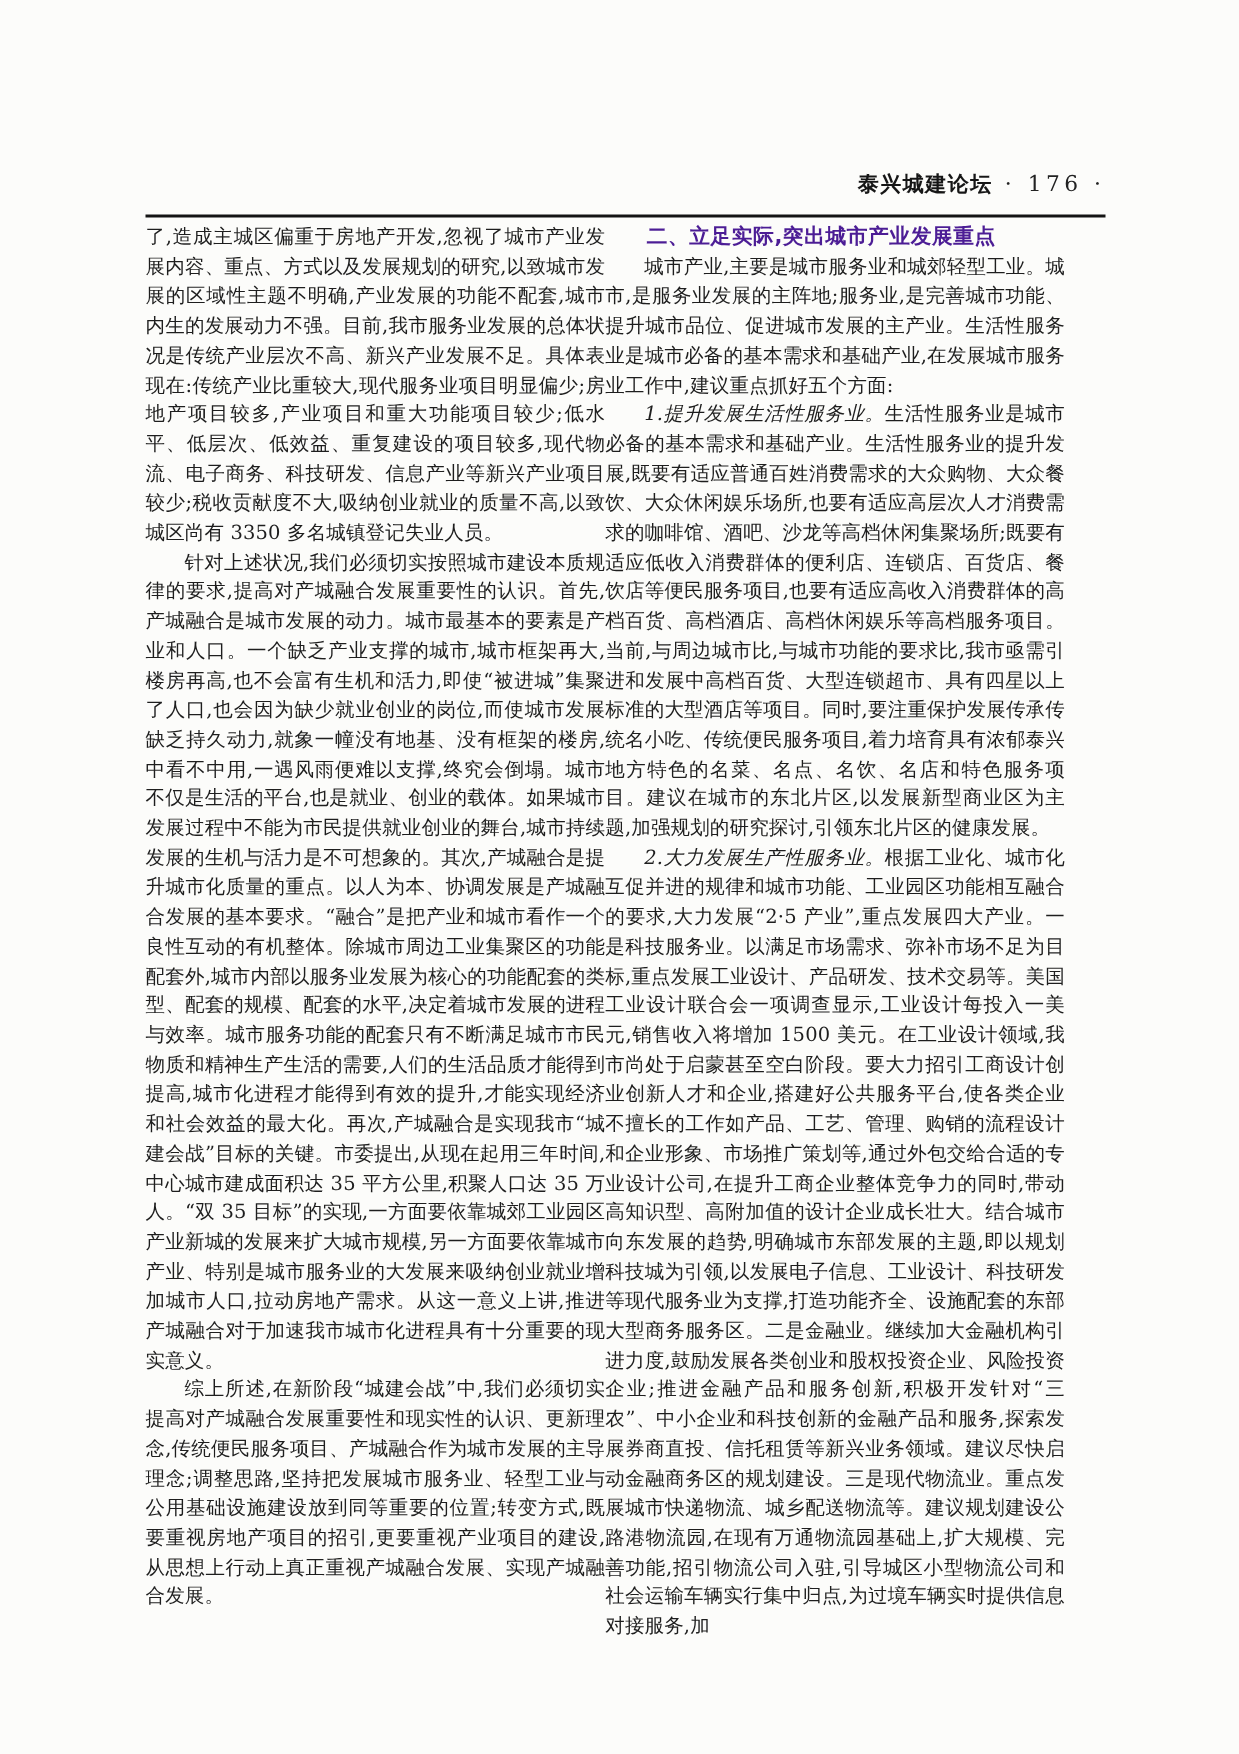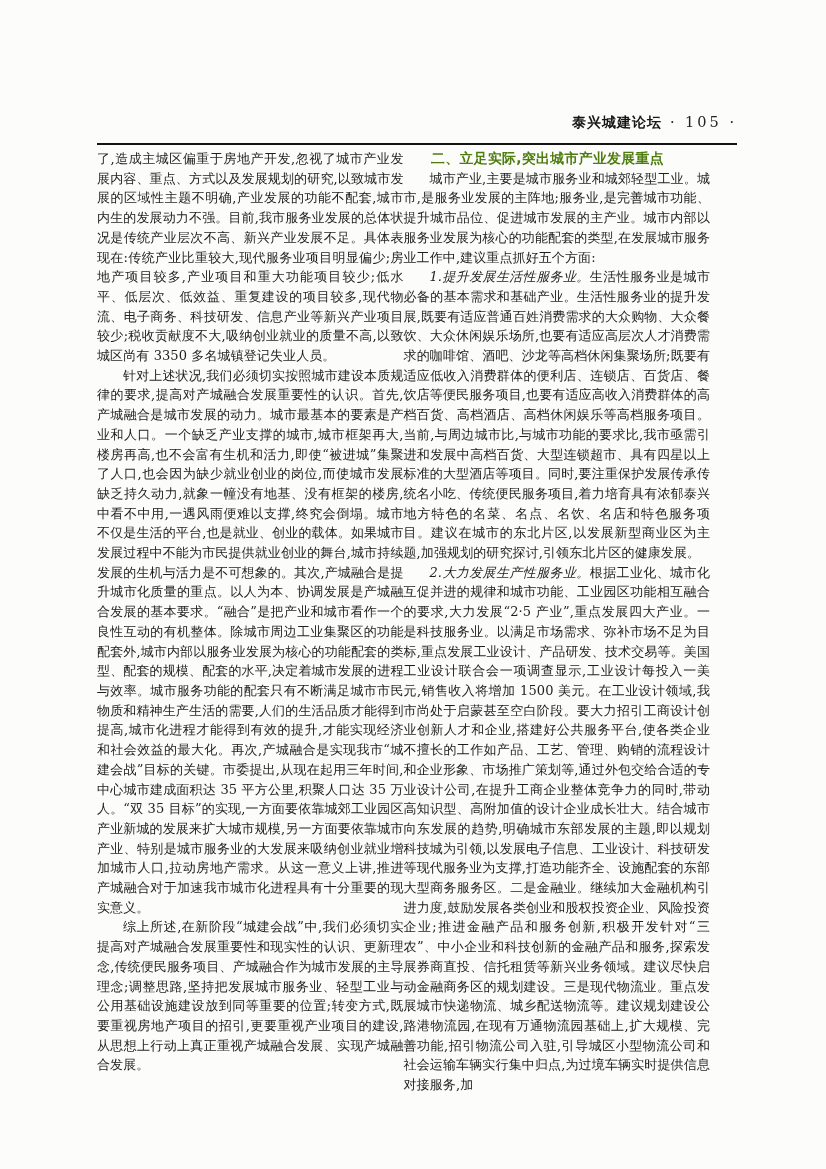--- a/index.html
+++ b/index.html
@@ -74,47 +74,47 @@
   }
   .section-heading {
     font-family: "DejaVu Sans", "Liberation Sans", sans-serif;
     font-weight: 700;
     font-size: 13.8px;
     line-height: 19.7px;
     margin: 0;
     padding: 0;
     text-indent: 2em;
     letter-spacing: 0.4px;
-    color: #4d7c0f;
+    color: #4c1d95;
   }
   .kai-lead {
     font-style: italic;
   }
 </style>
 </head>
 <body>
 
 <div class="page">
 
   <div class="page-header">
-    <span class="journal-title">泰兴城建论坛</span><span class="page-label">· 105 ·</span>
+    <span class="journal-title">泰兴城建论坛</span><span class="page-label">· 176 ·</span>
   </div>
 
   <div class="header-rule"></div>
 
   <div class="content-columns">
 
     <div class="col">
       <p class="continuation">了,造成主城区偏重于房地产开发,忽视了城市产业发展内容、重点、方式以及发展规划的研究,以致城市发展的区域性主题不明确,产业发展的功能不配套,城市内生的发展动力不强。目前,我市服务业发展的总体状况是传统产业层次不高、新兴产业发展不足。具体表现在:传统产业比重较大,现代服务业项目明显偏少;房地产项目较多,产业项目和重大功能项目较少;低水平、低层次、低效益、重复建设的项目较多,现代物流、电子商务、科技研发、信息产业等新兴产业项目较少;税收贡献度不大,吸纳创业就业的质量不高,以致城区尚有 3350 多名城镇登记失业人员。</p>
       <p>针对上述状况,我们必须切实按照城市建设本质规律的要求,提高对产城融合发展重要性的认识。首先,产城融合是城市发展的动力。城市最基本的要素是产业和人口。一个缺乏产业支撑的城市,城市框架再大,楼房再高,也不会富有生机和活力,即使“被进城”集聚了人口,也会因为缺少就业创业的岗位,而使城市发展缺乏持久动力,就象一幢没有地基、没有框架的楼房,中看不中用,一遇风雨便难以支撑,终究会倒塌。城市不仅是生活的平台,也是就业、创业的载体。如果城市发展过程中不能为市民提供就业创业的舞台,城市持续发展的生机与活力是不可想象的。其次,产城融合是提升城市化质量的重点。以人为本、协调发展是产城融合发展的基本要求。“融合”是把产业和城市看作一个良性互动的有机整体。除城市周边工业集聚区的功能配套外,城市内部以服务业发展为核心的功能配套的类型、配套的规模、配套的水平,决定着城市发展的进程与效率。城市服务功能的配套只有不断满足城市市民物质和精神生产生活的需要,人们的生活品质才能得到提高,城市化进程才能得到有效的提升,才能实现经济和社会效益的最大化。再次,产城融合是实现我市“城建会战”目标的关键。市委提出,从现在起用三年时间,中心城市建成面积达 35 平方公里,积聚人口达 35 万人。“双 35 目标”的实现,一方面要依靠城郊工业园区产业新城的发展来扩大城市规模,另一方面要依靠城市产业、特别是城市服务业的大发展来吸纳创业就业增加城市人口,拉动房地产需求。从这一意义上讲,推进产城融合对于加速我市城市化进程具有十分重要的现实意义。</p>
       <p>综上所述,在新阶段“城建会战”中,我们必须切实提高对产城融合发展重要性和现实性的认识、更新理念,传统便民服务项目、产城融合作为城市发展的主导理念;调整思路,坚持把发展城市服务业、轻型工业与公用基础设施建设放到同等重要的位置;转变方式,既要重视房地产项目的招引,更要重视产业项目的建设,从思想上行动上真正重视产城融合发展、实现产城融合发展。</p>
     </div>
 
     <div class="col">
       <h2 class="section-heading">二、立足实际,突出城市产业发展重点</h2>
-      <p>城市产业,主要是城市服务业和城郊轻型工业。城市,是服务业发展的主阵地;服务业,是完善城市功能、提升城市品位、促进城市发展的主产业。城市内部以服务业发展为核心的功能配套的类型,在发展城市服务业工作中,建议重点抓好五个方面:</p>
+      <p>城市产业,主要是城市服务业和城郊轻型工业。城市,是服务业发展的主阵地;服务业,是完善城市功能、提升城市品位、促进城市发展的主产业。生活性服务业是城市必备的基本需求和基础产业,在发展城市服务业工作中,建议重点抓好五个方面:</p>
       <p><span class="kai-lead">1.提升发展生活性服务业。</span><span>生活性服务业是城市必备的基本需求和基础产业。生活性服务业的提升发展,既要有适应普通百姓消费需求的大众购物、大众餐饮、大众休闲娱乐场所,也要有适应高层次人才消费需求的咖啡馆、酒吧、沙龙等高档休闲集聚场所;既要有适应低收入消费群体的便利店、连锁店、百货店、餐饮店等便民服务项目,也要有适应高收入消费群体的高档百货、高档酒店、高档休闲娱乐等高档服务项目。当前,与周边城市比,与城市功能的要求比,我市亟需引进和发展中高档百货、大型连锁超市、具有四星以上标准的大型酒店等项目。同时,要注重保护发展传承传统名小吃、传统便民服务项目,着力培育具有浓郁泰兴地方特色的名菜、名点、名饮、名店和特色服务项目。建议在城市的东北片区,以发展新型商业区为主题,加强规划的研究探讨,引领东北片区的健康发展。</span></p>
       <p><span class="kai-lead">2.大力发展生产性服务业。</span><span>根据工业化、城市化互促并进的规律和城市功能、工业园区功能相互融合的要求,大力发展“2·5 产业”,重点发展四大产业。一是科技服务业。以满足市场需求、弥补市场不足为目标,重点发展工业设计、产品研发、技术交易等。美国工业设计联合会一项调查显示,工业设计每投入一美元,销售收入将增加 1500 美元。在工业设计领域,我市尚处于启蒙甚至空白阶段。要大力招引工商设计创业创新人才和企业,搭建好公共服务平台,使各类企业不擅长的工作如产品、工艺、管理、购销的流程设计和企业形象、市场推广策划等,通过外包交给合适的专业设计公司,在提升工商企业整体竞争力的同时,带动高知识型、高附加值的设计企业成长壮大。结合城市向东发展的趋势,明确城市东部发展的主题,即以规划科技城为引领,以发展电子信息、工业设计、科技研发等现代服务业为支撑,打造功能齐全、设施配套的东部大型商务服务区。二是金融业。继续加大金融机构引进力度,鼓励发展各类创业和股权投资企业、风险投资企业;推进金融产品和服务创新,积极开发针对“三农”、中小企业和科技创新的金融产品和服务,探索发展券商直投、信托租赁等新兴业务领域。建议尽快启动金融商务区的规划建设。三是现代物流业。重点发展城市快递物流、城乡配送物流等。建议规划建设公路港物流园,在现有万通物流园基础上,扩大规模、完善功能,招引物流公司入驻,引导城区小型物流公司和社会运输车辆实行集中归点,为过境车辆实时提供信息对接服务,加</span></p>
     </div>
 
   </div>
 
 </div>
 
 </body></html>

